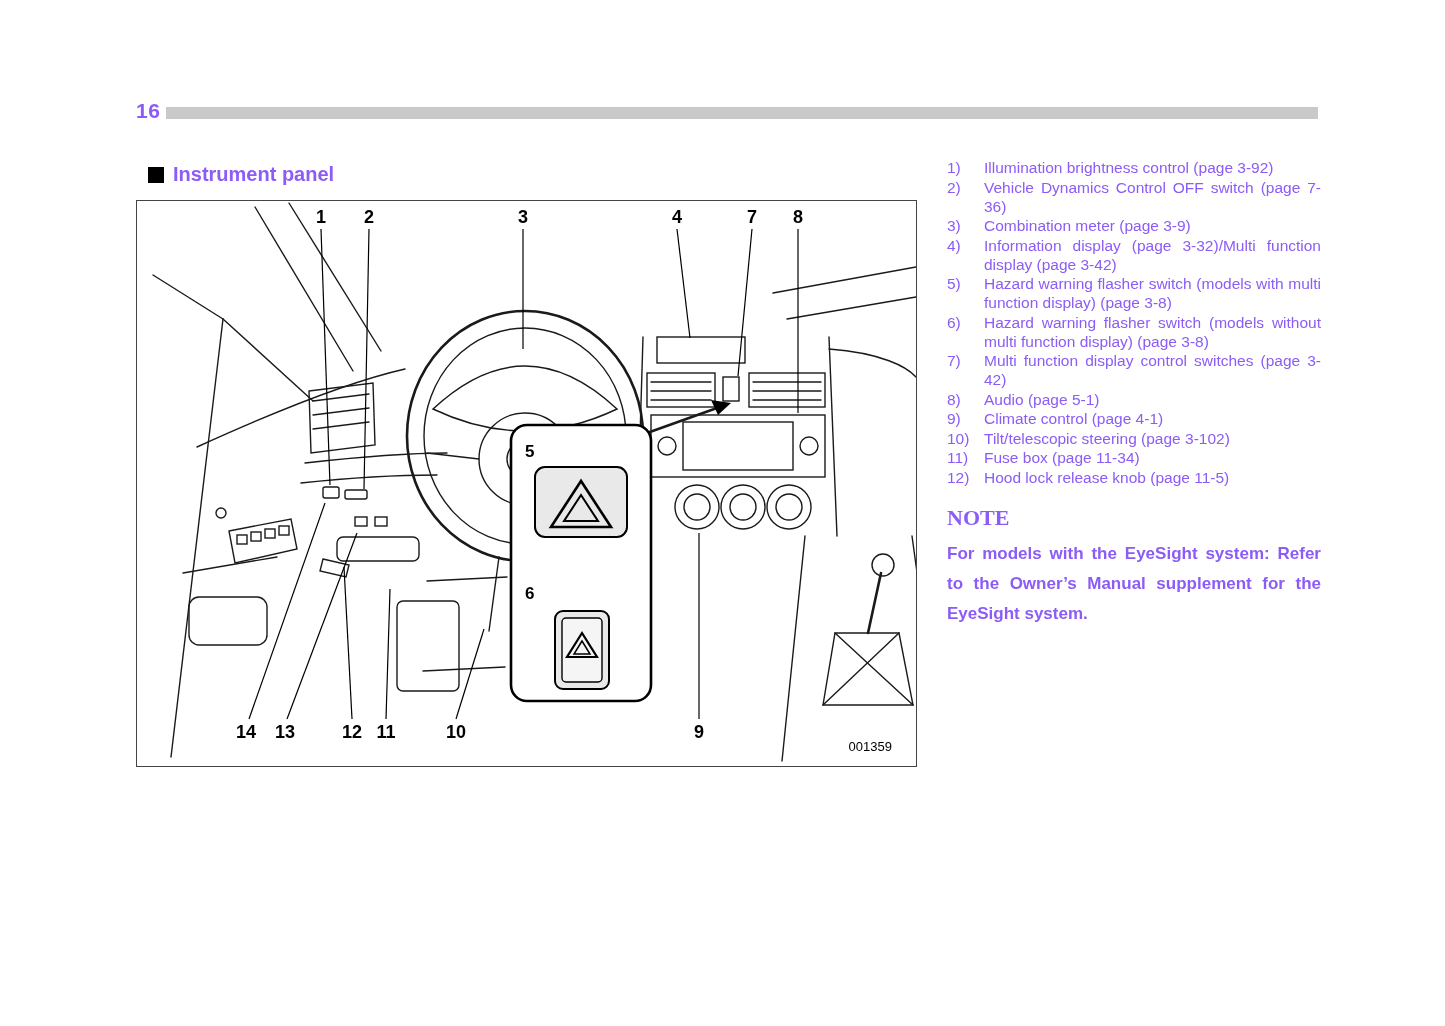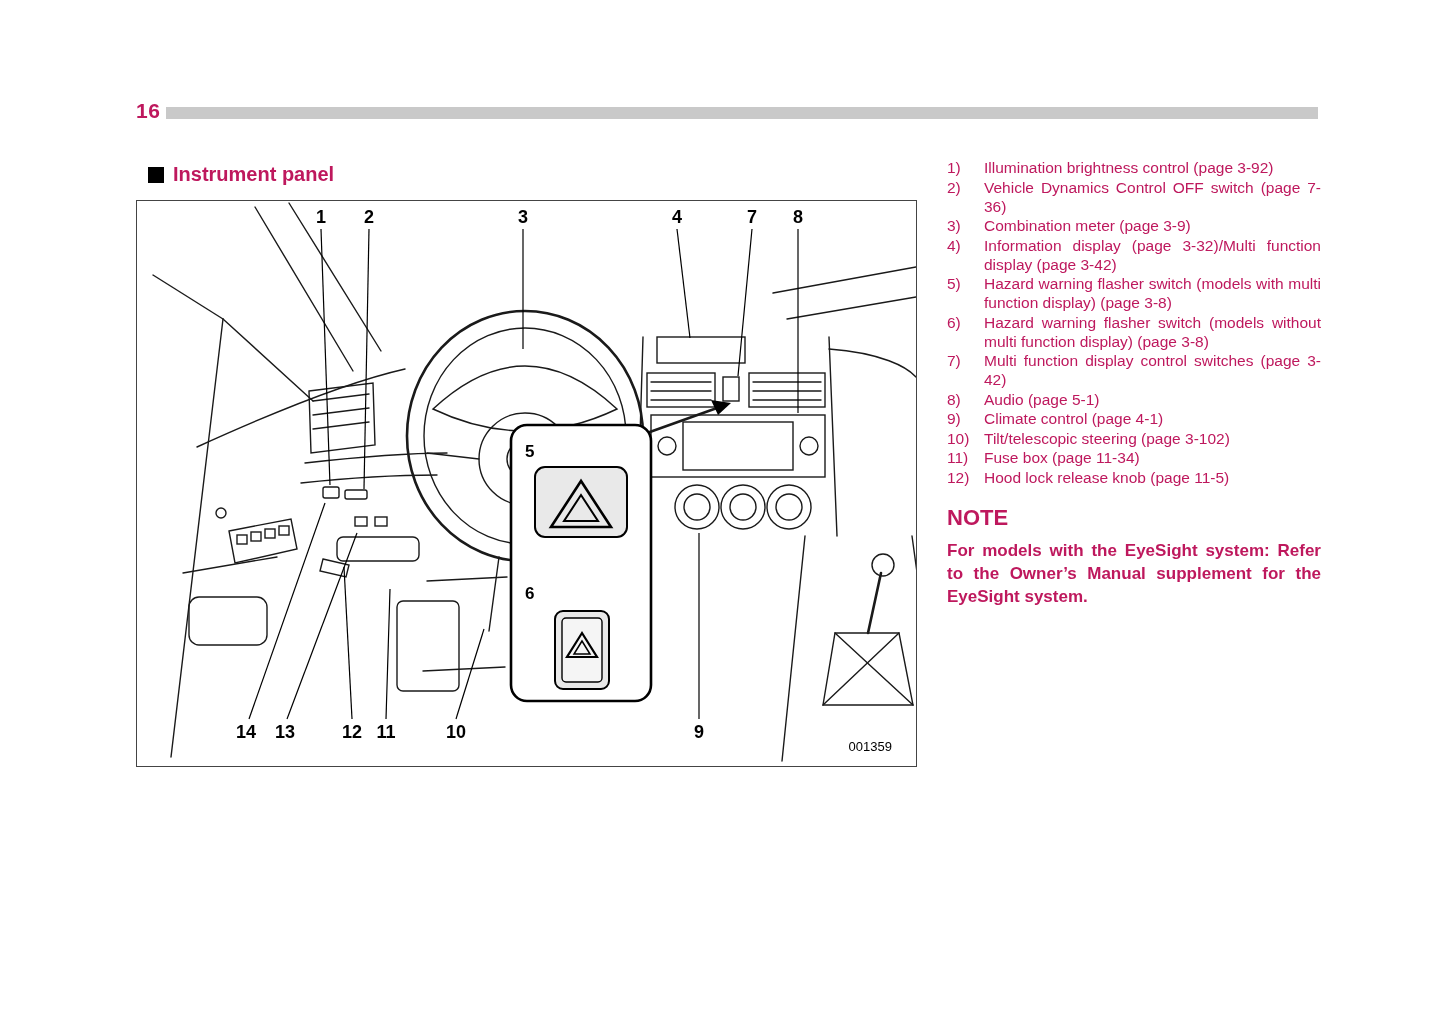--- a/index.html
+++ b/index.html
@@ -1,21 +1,21 @@
 <!DOCTYPE html>
 <html><head>
 <meta charset="utf-8">
 <style>
   html,body{margin:0;padding:0;background:#ffffff;}
   .page{
     position:relative;
     width:1445px;height:846px;
     background:#ffffff;
     font-family:"Liberation Sans",sans-serif;
-    color:#be185d;
+    color:#8b5cf6;
     overflow:hidden;
     border-radius:18px;
   }
   
   .topbar{
     position:absolute;left:136px;top:100px;right:127px;
     display:flex;align-items:center;
   }
   .page-number{
     font-size:21px;font-weight:bold;line-height:1;
@@ -58,24 +58,24 @@
   }
   .legend{display:block;}
   .legend-row{
     display:grid;grid-template-columns:37px 1fr;
     font-size:15.5px;line-height:19px;
     margin:0 0 0.5px 0;
   }
   .legend-num{white-space:nowrap;}
   .legend-text{text-align:justify;}
   .note-title{
-    font-size:22px;font-weight:bold;margin-top:18px;margin-bottom:8px;
+    font-size:22px;font-weight:bold;margin-top:18px;margin-bottom:8px;font-family:Liberation Serif, serif;
   }
   .note-body{
-    font-size:17px;font-weight:bold;line-height:23px;text-align:justify;
+    font-size:17px;font-weight:bold;line-height:30px;text-align:justify;
   }
   
   .ln{stroke:#1a1a1a;stroke-width:1.4;fill:none;stroke-linecap:round;}
   .ln2{stroke:#1a1a1a;stroke-width:2.6;fill:none;stroke-linecap:round;}
   .callout-line{stroke:#000;stroke-width:1.2;fill:none;}
 </style>
 </head>
 <body>
 
 <div class="page">

